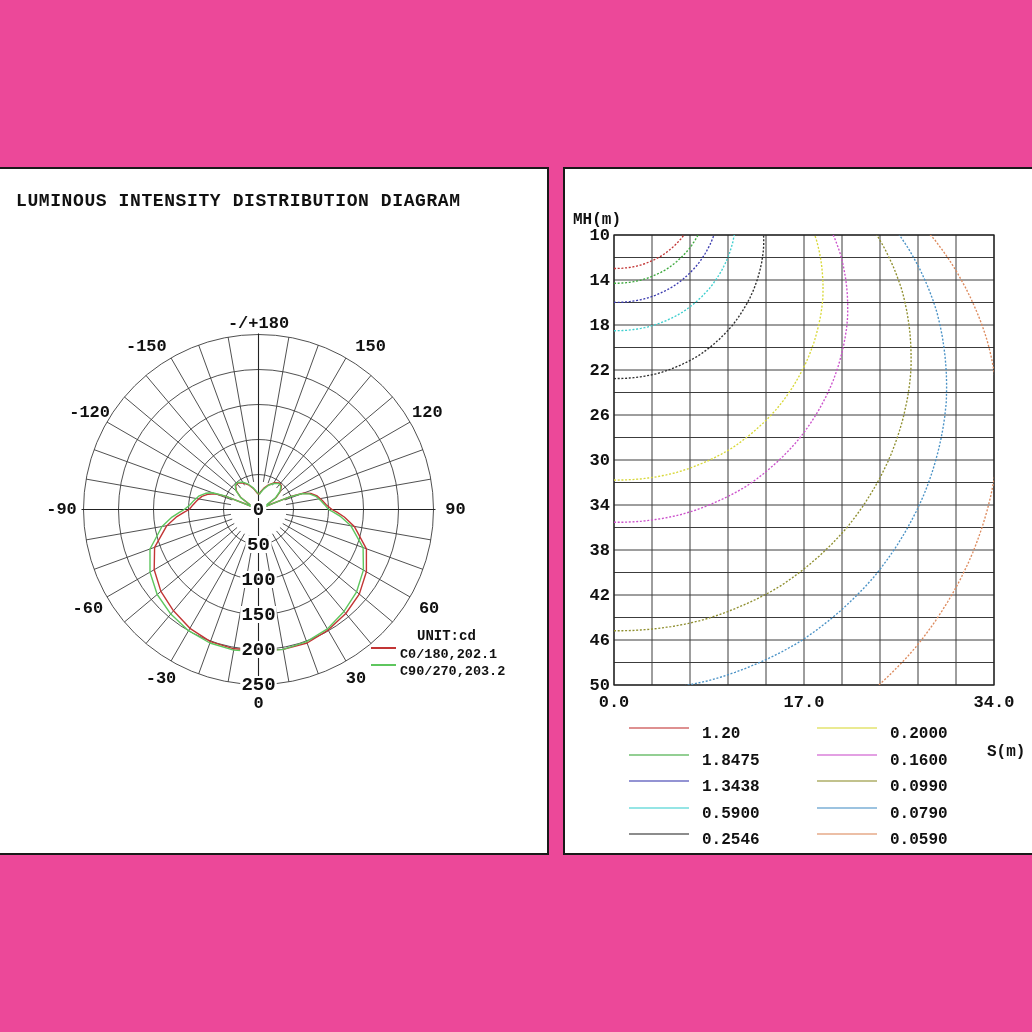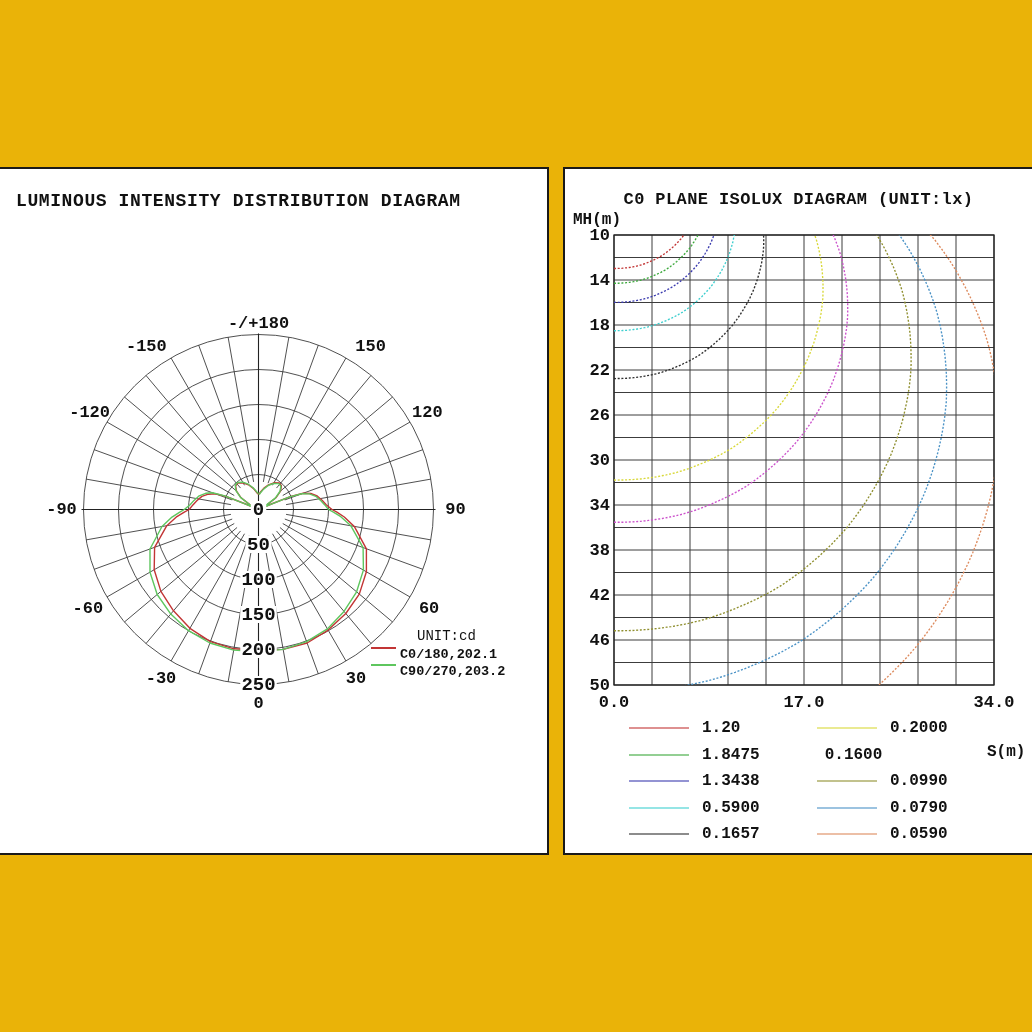--- a/index.html
+++ b/index.html
@@ -1,35 +1,35 @@
 <!DOCTYPE html>
 <html><head>
 <meta charset="utf-8">
 <style>
   html,body{margin:0;padding:0;background:#fff;}
-  .stage{position:relative;width:1032px;height:1032px;background:#eab308;overflow:hidden;
+  .stage{position:relative;width:1032px;height:1032px;background:#ec4899;overflow:hidden;
          font-family:"Liberation Mono",monospace;color:#111;}
   .panel{position:absolute;border:2px solid #1a1a1a;background:#fff;box-sizing:border-box;}
   #panel-left{left:-2px;top:167px;width:551px;height:688px;}
   #panel-right{left:563px;top:167px;width:471px;height:688px;}
   .abs{position:absolute;white-space:nowrap;}
   .bold{font-weight:bold;}
   .chart-title{font-size:18px;font-weight:bold;letter-spacing:0.6px;}
   #polar-title{left:16px;top:22px;}
   #iso-title{left:0;top:21px;width:467px;text-align:center;letter-spacing:0.4px;font-size:17px;}
   #mh-label{left:8px;top:42px;font-size:16px;font-weight:bold;}
   #sm-label{left:422px;top:539px;font-size:16px;font-weight:bold;margin-top:35px;}
-  #unit-label{left:417px;top:459px;font-size:14px;font-weight:normal;}
+  #unit-label{left:417px;top:459px;font-size:14px;font-weight:bold;}
   .pl-leg-row{position:absolute;display:flex;align-items:flex-start;}
   .pl-leg-line{display:inline-block;width:25px;height:1.6px;margin-right:4px;}
   .pl-leg-text{font-size:13.5px;font-weight:bold;}
   #beam-text{left:97px;top:538px;font-size:16px;font-weight:bold;letter-spacing:0.35px;}
   .leg-item{position:absolute;display:flex;align-items:center;height:18px;}
   .leg-line{display:inline-block;width:60px;height:2px;opacity:0.55;margin-right:13px;}
-  .leg-label{font-size:16px;font-weight:bold;}
+  .leg-label{font-size:16px;font-weight:bold;margin-top:12px;}
   svg{position:absolute;left:0;top:0;}
   svg text{font-family:"Liberation Mono",monospace;font-weight:bold;fill:#111;}
 </style>
 </head>
 <body>
 
 <div class="stage">
 
   <div class="panel" id="panel-left">
     <div class="abs chart-title" id="polar-title">LUMINOUS INTENSITY DISTRIBUTION DIAGRAM</div>
@@ -109,21 +109,20 @@
       <span class="pl-leg-text">C0/180,202.1</span>
     </div>
     <div class="pl-leg-row" style="left:371px;top:495px;">
       <span class="pl-leg-line" id="c90-swatch" style="background: rgb(94, 198, 94);"></span>
       <span class="pl-leg-text">C90/270,203.2</span>
     </div>
 
   </div>
 
   <div class="panel" id="panel-right">
-    <div class="abs chart-title" id="iso-title">C0 PLANE ISOLUX DIAGRAM (UNIT:lx)</div>
 
     <div class="abs" id="mh-label">MH(m)</div>
 
     <svg id="iso-svg" width="467" height="684">
         <defs>
           <clipPath id="isoclip">
             <rect x="49" y="66" width="380" height="450"></rect>
           </clipPath>
         </defs>
         <line x1="49" y1="66" x2="49" y2="516" stroke="#3c3c3c" stroke-width="1"></line>
@@ -199,27 +198,27 @@
         <div class="leg-item" style="left: 64px; top: 603px;">
           <span class="leg-line" style="background: rgb(58, 58, 174);"></span>
           <span class="leg-label">1.3438</span>
         </div>
         <div class="leg-item" style="left: 64px; top: 629.5px;">
           <span class="leg-line" style="background: rgb(62, 207, 207);"></span>
           <span class="leg-label">0.5900</span>
         </div>
         <div class="leg-item" style="left: 64px; top: 656px;">
           <span class="leg-line" style="background: rgb(46, 46, 46);"></span>
-          <span class="leg-label">0.1657</span>
+          <span class="leg-label">0.2546</span>
         </div>
         <div class="leg-item" style="left: 252px; top: 550px;">
           <span class="leg-line" style="background: rgb(216, 216, 56);"></span>
           <span class="leg-label">0.2000</span>
         </div>
-        <div class="leg-item" style="left: 252px; top: 576.5px; flex-direction: column;">
+        <div class="leg-item" style="left: 252px; top: 576.5px;">
           <span class="leg-line" style="background: rgb(204, 82, 204);"></span>
           <span class="leg-label">0.1600</span>
         </div>
         <div class="leg-item" style="left: 252px; top: 603px;">
           <span class="leg-line" style="background: rgb(143, 143, 47);"></span>
           <span class="leg-label">0.0990</span>
         </div>
         <div class="leg-item" style="left: 252px; top: 629.5px;">
           <span class="leg-line" style="background: rgb(74, 146, 198);"></span>
           <span class="leg-label">0.0790</span>

